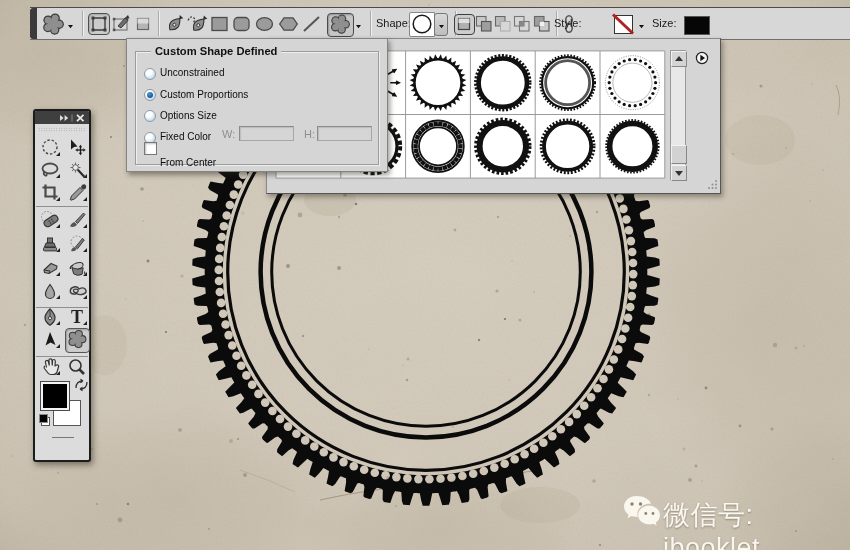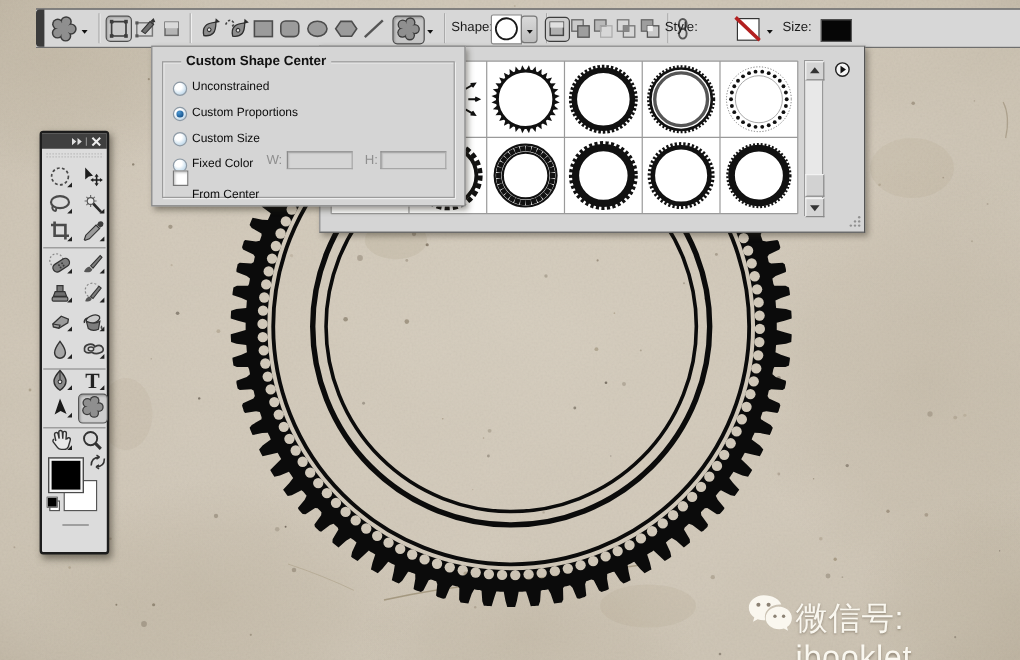--- a/index.html
+++ b/index.html
@@ -826,28 +826,28 @@
           <circle cx="9" cy="9" r="1"></circle>
     <circle cx="5.5" cy="5.5" r="1"></circle>
           <circle cx="5.5" cy="9" r="1"></circle>
           <circle cx="2" cy="9" r="1"></circle>
         </g>
   </svg>
 </div>
 
 <div id="opanel" class="abs">
   <div class="grp">
-        <div class="gtitle">Custom Shape Center</div>
+        <div class="gtitle">Custom Shape Defined</div>
       </div>
   <div class="radio" style="left:17px;top:28.5px"></div>
   <div class="olabel" style="left:33px;top:28px">Unconstrained</div>
   <div class="radio sel" style="left:17px;top:50px"></div>
   <div class="olabel" style="left:33px;top:49.5px">Custom Proportions</div>
   <div class="radio" style="left:17px;top:71px"></div>
-  <div class="olabel" style="left:33px;top:70.5px">Custom Size</div>
+  <div class="olabel" style="left:33px;top:70.5px">Options Size</div>
   <div class="radio" style="left:17px;top:92.5px"></div>
   <div class="olabel" style="left:33px;top:92px">Fixed Color</div>
   <div class="dlabel" style="left:95px;top:89px">W:</div>
   <div class="tbox" style="left:112px;top:87px"></div>
   <div class="dlabel" style="left:177px;top:89px">H:</div>
   <div class="tbox" style="left:190px;top:87px"></div>
   <div class="chk" style="left:17px;top:103px"></div>
   <div class="olabel" style="left:33px;top:118px">From Center</div>
 </div>
 

